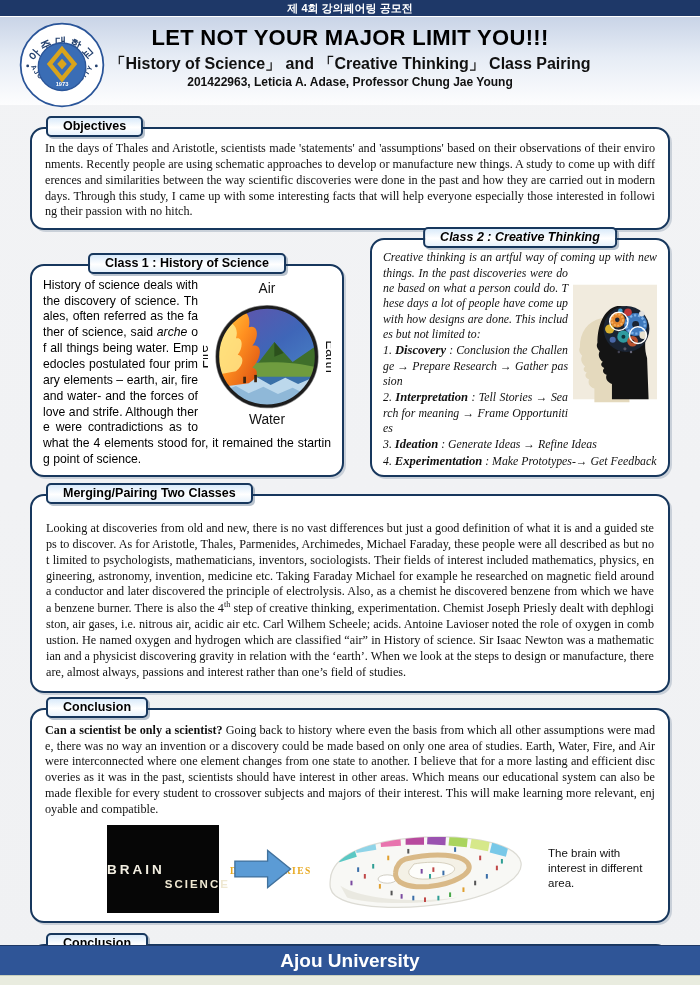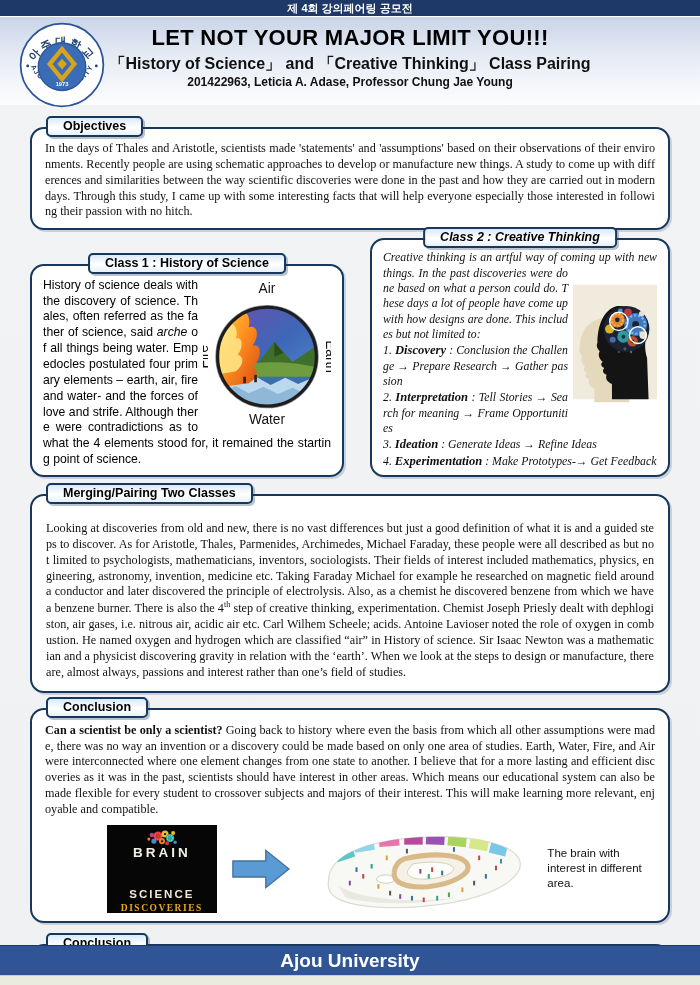--- a/index.html
+++ b/index.html
@@ -35,21 +35,21 @@
   .elements-fig{float:right;width:128px;margin:0 0 2px 5px;}
   .class2-box .body{font-size:11.8px;}
   .head-fig{float:right;width:84px;margin:2px 0 2px 5px;}
   .step{font-family:"Liberation Serif",serif;font-size:11.8px;line-height:1.3;
         text-align:justify;word-break:break-all;color:#111;}
   .step b{font-size:12.6px;}
   .merge-box{margin-top:17px;padding:25px 14px 10px;}
   .concl-box{margin-top:15px;padding:13px 13px 6px;}
   .concl-box .lead{font-weight:bold;}
   .media-row{display:flex;align-items:center;gap:15px;margin:7px 0 2px 62px;height:88px;}
-  .bs-logo{width:112px;height:88px;background:#060606;display:flex;flex-direction:column;
+  .bs-logo{width:112px;height:88px;background:#060606;display:flex;flex-direction:row;
            align-items:center;justify-content:flex-start;padding-top:3px;box-sizing:border-box;}
   .bs-line1{color:#f3efe2;font-weight:bold;font-size:13.5px;letter-spacing:3px;line-height:1.05;}
   .bs-line2{color:#efe8d2;font-weight:bold;font-size:11.5px;letter-spacing:2px;line-height:1.1;margin-top:28px;}
   .bs-line3{color:#e8a81e;font-weight:bold;font-size:9.5px;letter-spacing:1.5px;
             font-family:"Liberation Serif",serif;margin-top:2px;}
   .caption{width:110px;font-size:11.5px;line-height:1.3;color:#111;}
   .refs-box{margin-top:21px;padding:12px 15px 7px;}
   .ref-line{font-size:10.8px;font-weight:bold;color:#1a1a1a;line-height:1.5;}
   .ref-line i{font-weight:bold;}
   sup{font-size:.68em;}

